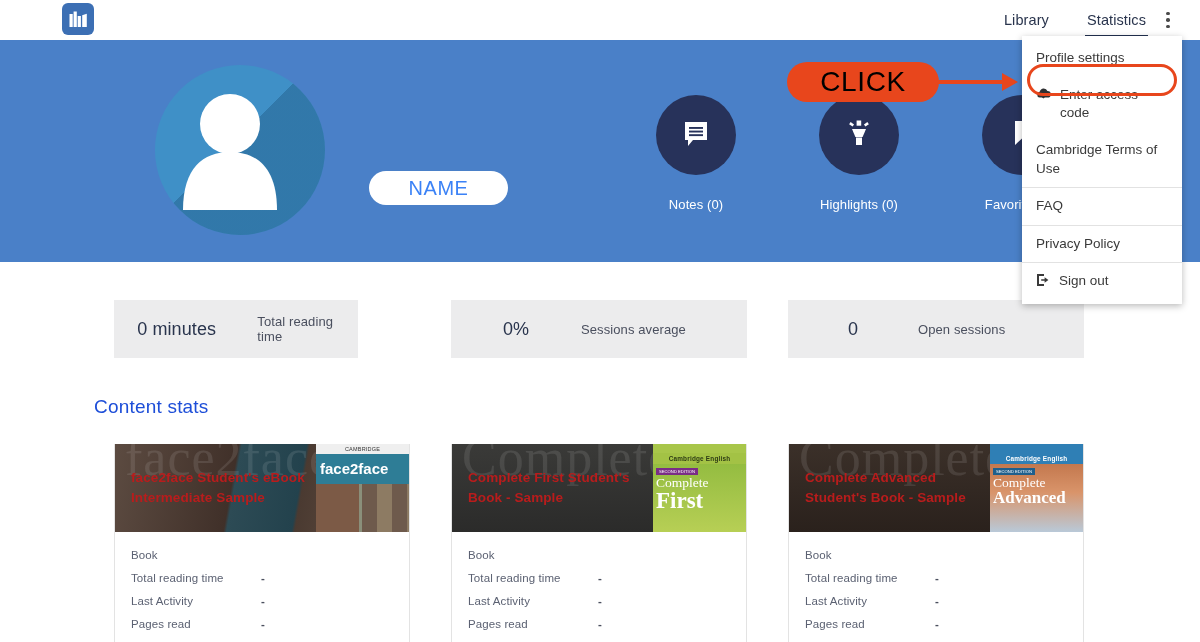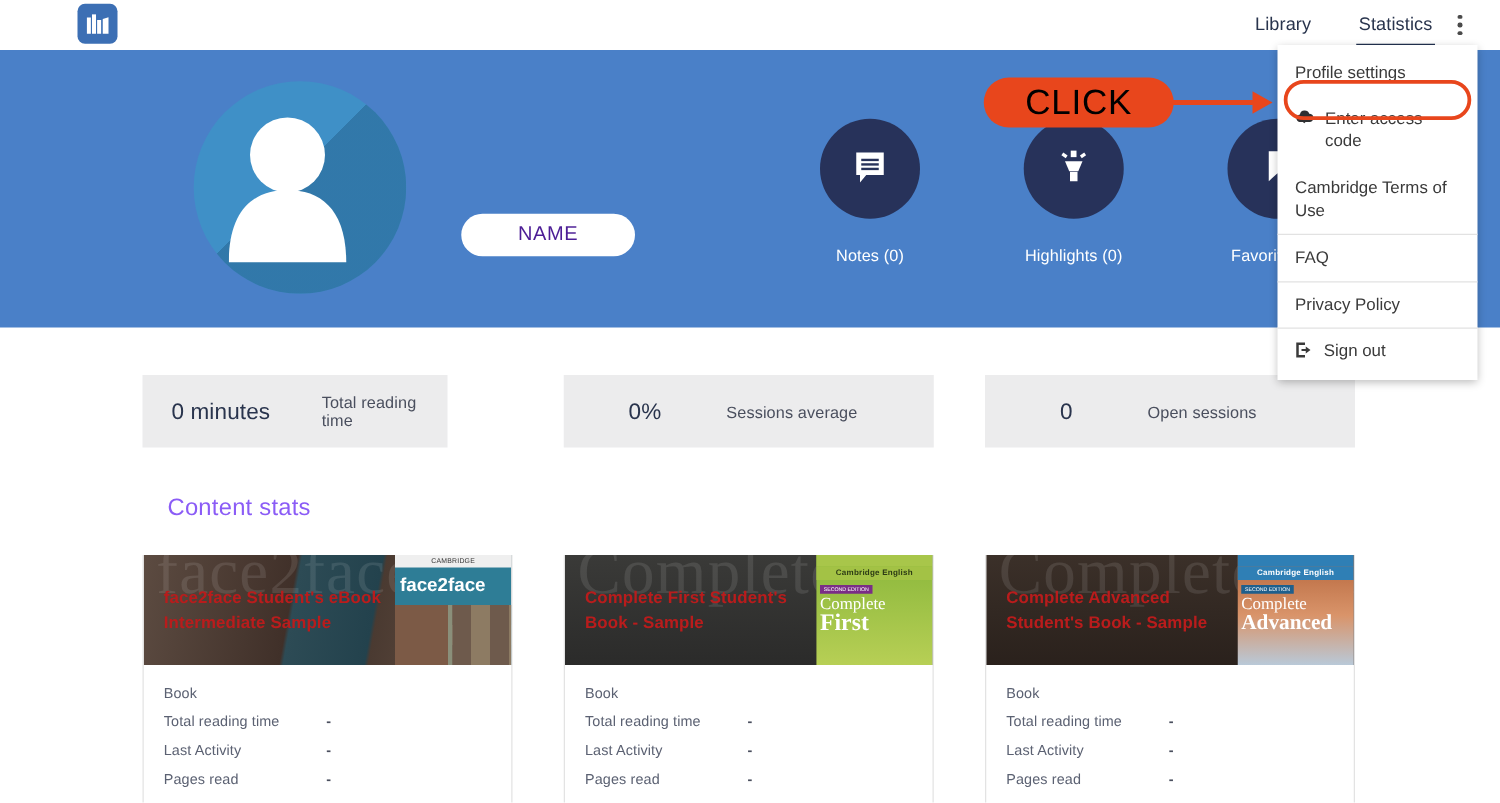--- a/index.html
+++ b/index.html
@@ -57,21 +57,21 @@
     position: absolute; left: 0; top: 0; width: 100%; height: 100%;
     background: linear-gradient(135deg, rgba(0,0,0,0) 46%, rgba(18,65,102,0.30) 46%);
   }
   .avatar svg { position: absolute; left: 28px; top: 25px; }
   .name-pill {
     position: absolute; left: 369px; top: 131px;
     width: 139px; height: 34px; border-radius: 17px;
     background: #ffffff;
     display: flex; align-items: center; justify-content: center;
   }
-  .name-pill span { color: #4c1d95; font-size: 16px; letter-spacing: .5px; }
+  .name-pill span { color: #3b82f6; font-size: 20px; letter-spacing: .5px; }
 
   .stat-icons { position: absolute; left: 0; top: 0; width: 1200px; height: 222px; }
   .stat-icon { position: absolute; width: 148px; text-align: center; }
   .stat-icon .circle {
     width: 80px; height: 80px; border-radius: 50%; background: #27325a;
     margin: 0 auto; display: flex; align-items: center; justify-content: center;
     cursor: pointer;
   }
   .stat-icon .lbl {
     margin-top: 22px; font-size: 13px; color: #ffffff; letter-spacing: .1px;
@@ -130,21 +130,21 @@
   #sc2 { left: 788px; width: 296px; }
   .sum-val {
     font-size: 18px; color: #29344d; font-weight: normal;
     width: 130px; text-align: center; letter-spacing: .1px;
   }
   .sum-lbl { font-size: 13px; color: #4a4f5e; letter-spacing: .1px; }
 
   
   .section-title {
     position: absolute; left: 94px; top: 396px;
-    font-size: 19px; color: #8b5cf6; letter-spacing: .2px; margin-left: 40px;
+    font-size: 19px; color: #1d4ed8; letter-spacing: .2px;
   }
   .cards { position: absolute; left: 0; top: 444px; width: 1200px; }
   .card {
     position: absolute; width: 296px; background: #fff;
     border: 1px solid #e3e3e3; border-top: none;
   }
   #cd0 { left: 114px; }
   #cd1 { left: 451px; }
   #cd2 { left: 788px; }
   .card-hero {
@@ -377,21 +377,21 @@
       <div class="card-hero">
         <div class="bg" style="background:linear-gradient(180deg,#3a3a38 0%,#2b2b2a 100%);"></div>
         <div class="wm">Complete First</div>
         <div class="title">Complete First Student's Book - Sample</div>
         <div class="cover">
           <div style="position:absolute;inset:0;background:linear-gradient(180deg,#8ab73b 0%,#b7cf55 100%);"></div>
           <div style="position:absolute;left:0;right:0;top:0;height:9px;background:#a8c64a;"></div>
           <div class="cv-brand" style="position:absolute;left:0;right:0;top:9px;background:#a3c245;color:#2d3b15;font-size:6.4px;font-weight:bold;">Cambridge English</div>
           <div style="position:absolute;left:3px;top:24px;background:#7a2d86;color:#fff;font-size:4.2px;padding:1px 3px;">SECOND EDITION</div>
           <div style="position:absolute;left:3px;top:31px;color:#fff;font-size:13.5px;font-family:'Liberation Serif',serif;">Complete</div>
-          <div style="position:absolute;left:3px;top:44px;color:#fff;font-size:19px;font-weight:bold;font-family:'Liberation Serif',serif;">First</div>
+          <div style="position:absolute;left:3px;top:44px;color:#fff;font-size:23px;font-weight:bold;font-family:'Liberation Serif',serif;">First</div>
         </div>
       </div>
       <div class="card-rows">
         <div class="crow">
           <span class="k">Book</span>
           <span class="v"></span>
         </div>
         <div class="crow">
           <span class="k">Total reading time</span>
           <span class="v">-</span>

